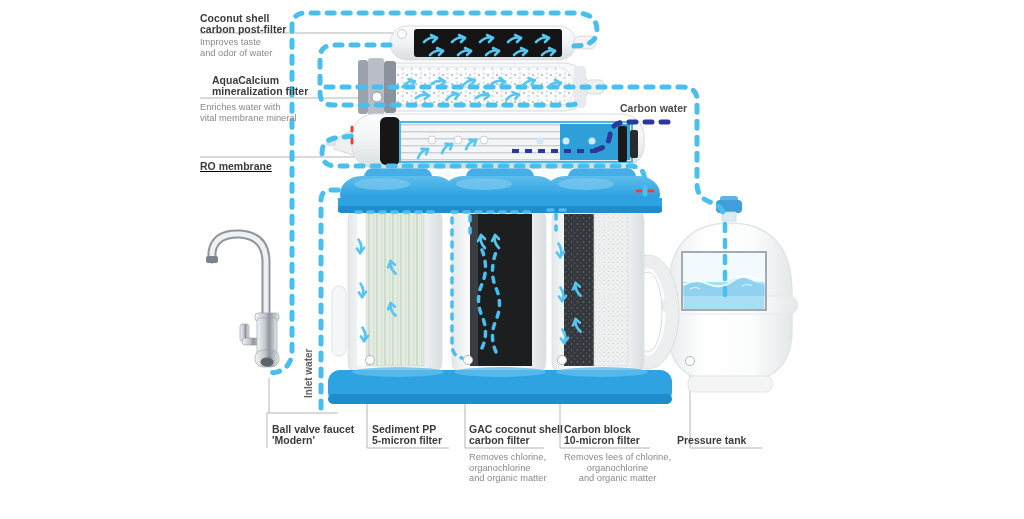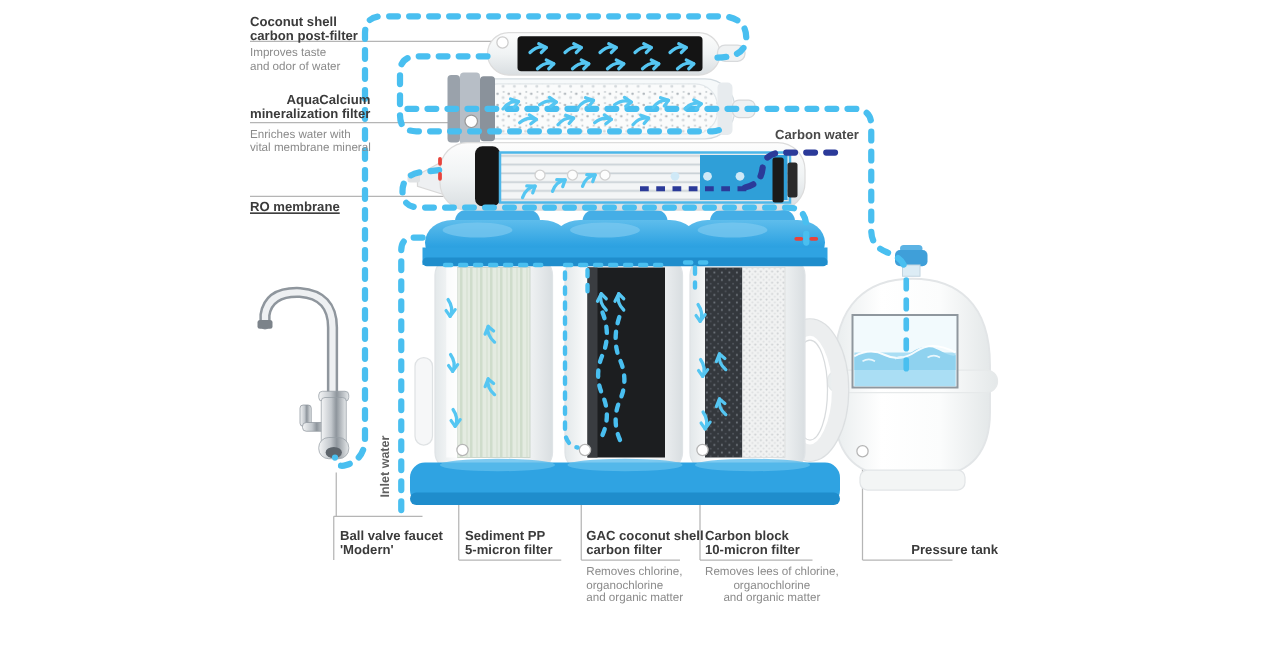--- a/index.html
+++ b/index.html
@@ -278,21 +278,21 @@
 
 <div class="lbl" style="left:200px;top:13px;">
   <div class="bt">Coconut shell</div>
   <div class="bt">carbon post-filter</div>
 </div>
 <div class="lbl" style="left:200px;top:37px;">
   <div class="dt">Improves taste</div>
   <div class="dt">and odor of water</div>
 </div>
 
-<div class="lbl" style="left:200px;top:75px;text-align:right;">
+<div class="lbl" style="left:212px;top:75px;">
   <div class="bt">AquaCalcium</div>
   <div class="bt">mineralization filter</div>
 </div>
 <div class="lbl" style="left:200px;top:102px;">
   <div class="dt">Enriches water with</div>
   <div class="dt">vital membrane mineral</div>
 </div>
 
 <div class="lbl" style="left:200px;top:161px;text-decoration:underline;">
   <div class="bt">RO membrane</div>
@@ -324,17 +324,17 @@
 <div class="lbl" style="left:564px;top:424px;">
   <div class="bt">Carbon block</div>
   <div class="bt">10-micron filter</div>
 </div>
 <div class="lbl" style="left:564px;top:452px;text-align:center;">
   <div class="dt">Removes lees of chlorine,</div>
   <div class="dt">organochlorine</div>
   <div class="dt">and organic matter</div>
 </div>
 
-<div class="lbl" style="left:716px;top:435px;padding-left:13px;">
+<div class="lbl" style="left:664px;top:435px;padding-left:13px;">
   <div class="bt">Pressure tank</div>
 </div>
 
 </div>
 
 </body></html>

